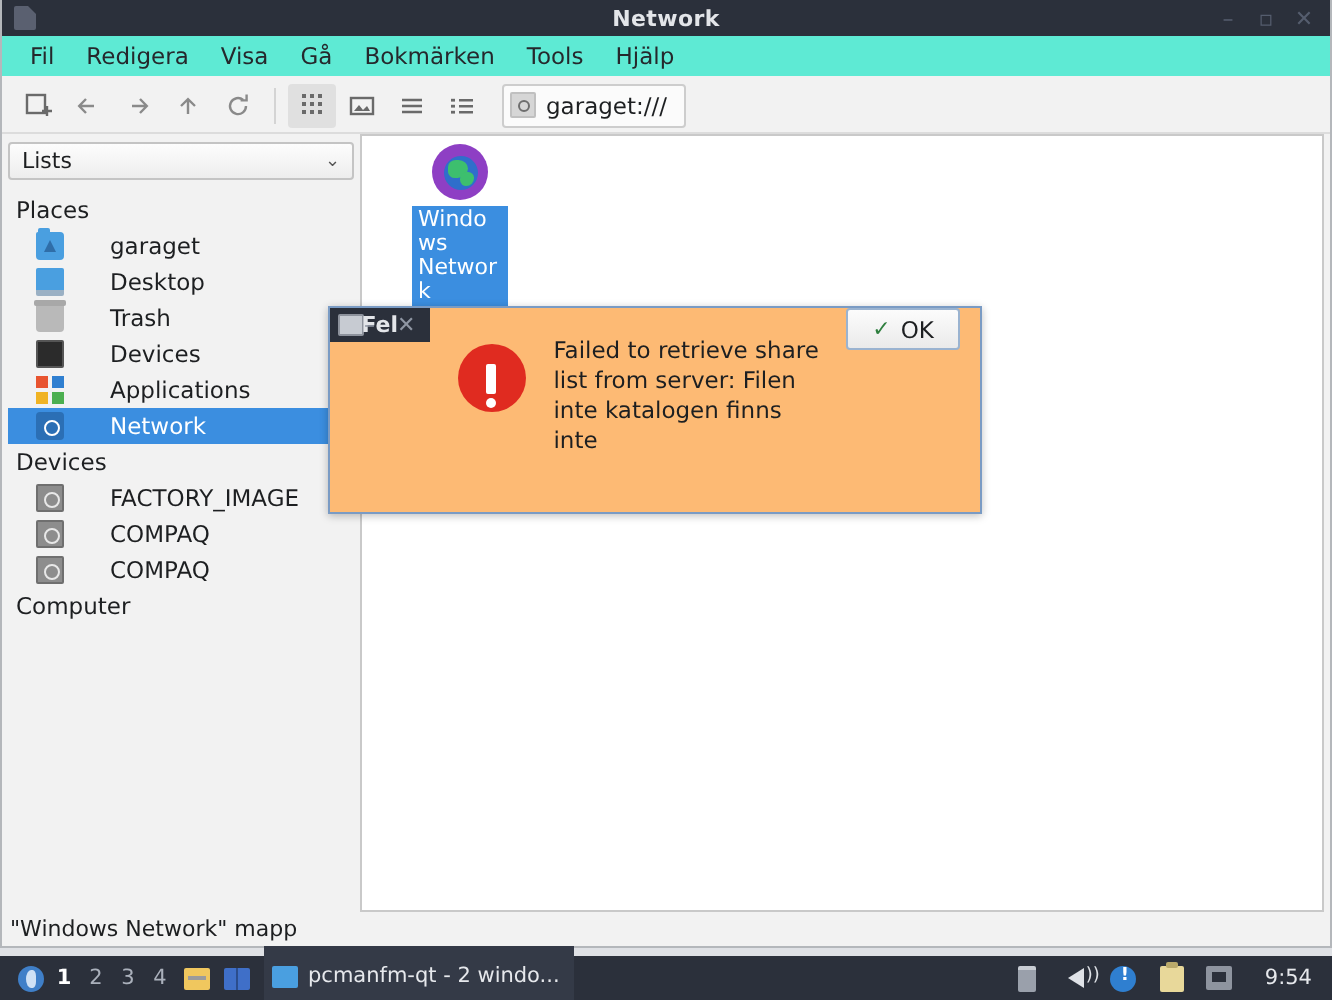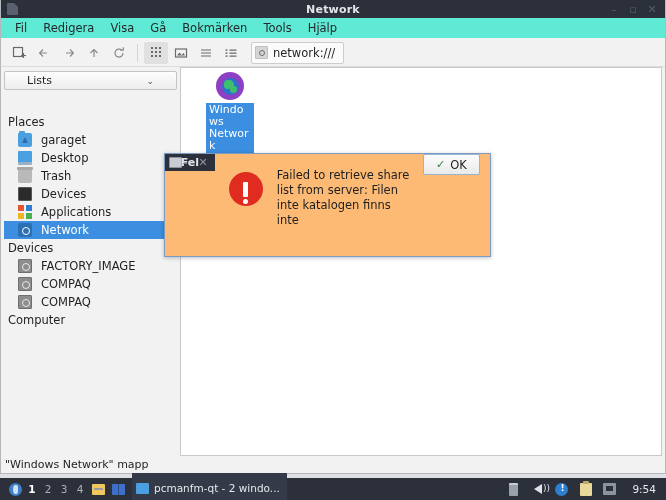--- a/index.html
+++ b/index.html
@@ -143,36 +143,36 @@
     background: #f2f2f2;
     display: flex; flex-direction: column;
     padding: 4px 3px 0 3px;
   }
   .combo {
     height: 19px;
     background: linear-gradient(#fdfdfd,#ededed);
     border: 1px solid #c4c4c4;
     border-radius: 2px;
     display: flex; align-items: center;
-    padding: 0 22px;
+    padding: 0 6px;
     font-size: 11px; color: #1d1f21;
     cursor: pointer;
-    margin-bottom: 23px;
+    margin-bottom: 6px;
   }
   .combo .cv { flex: 1; }
   .combo .chev { color: #555; font-size: 9px; }
   .places { flex: 1; overflow: hidden; font-size: 11.5px; }
   .grp-label {
     color: #1d1f21;
     padding: 2px 4px 2px 4px;
     font-size: 11.5px;
   }
   .prow {
     display: flex; align-items: center;
-    gap: 9px;
+    gap: 23px;
     height: 18px;
     padding-left: 14px;
     color: #1d1f21;
     cursor: pointer;
   }
   .prow.sel { background: #3b8ee0; color: #fff; }
   .prow .lbl { font-size: 11.5px; white-space: nowrap; }
   .ico { width: 14px; height: 14px; flex: 0 0 14px; position: relative; }
 
   
@@ -546,21 +546,21 @@
             </g>
           <g stroke="#6a6a6a" stroke-width="1.2">
               <path d="M5.5 4.1h7M5.5 7.1h7M5.5 10.1h7"></path>
             </g>
         </svg>
       </div>
       <div class="pathbar">
         <span class="pb-ico">
             <i></i>
           </span>
-        <span class="pb-text">network:///</span>
+        <span class="pb-text">garaget:///</span>
       </div>
     </div>
 
     <div class="fm-body">
 
       <div class="sidebar">
         <div class="combo">
           <span class="cv">Lists</span>
           <span class="chev">⌄</span>
         </div>

